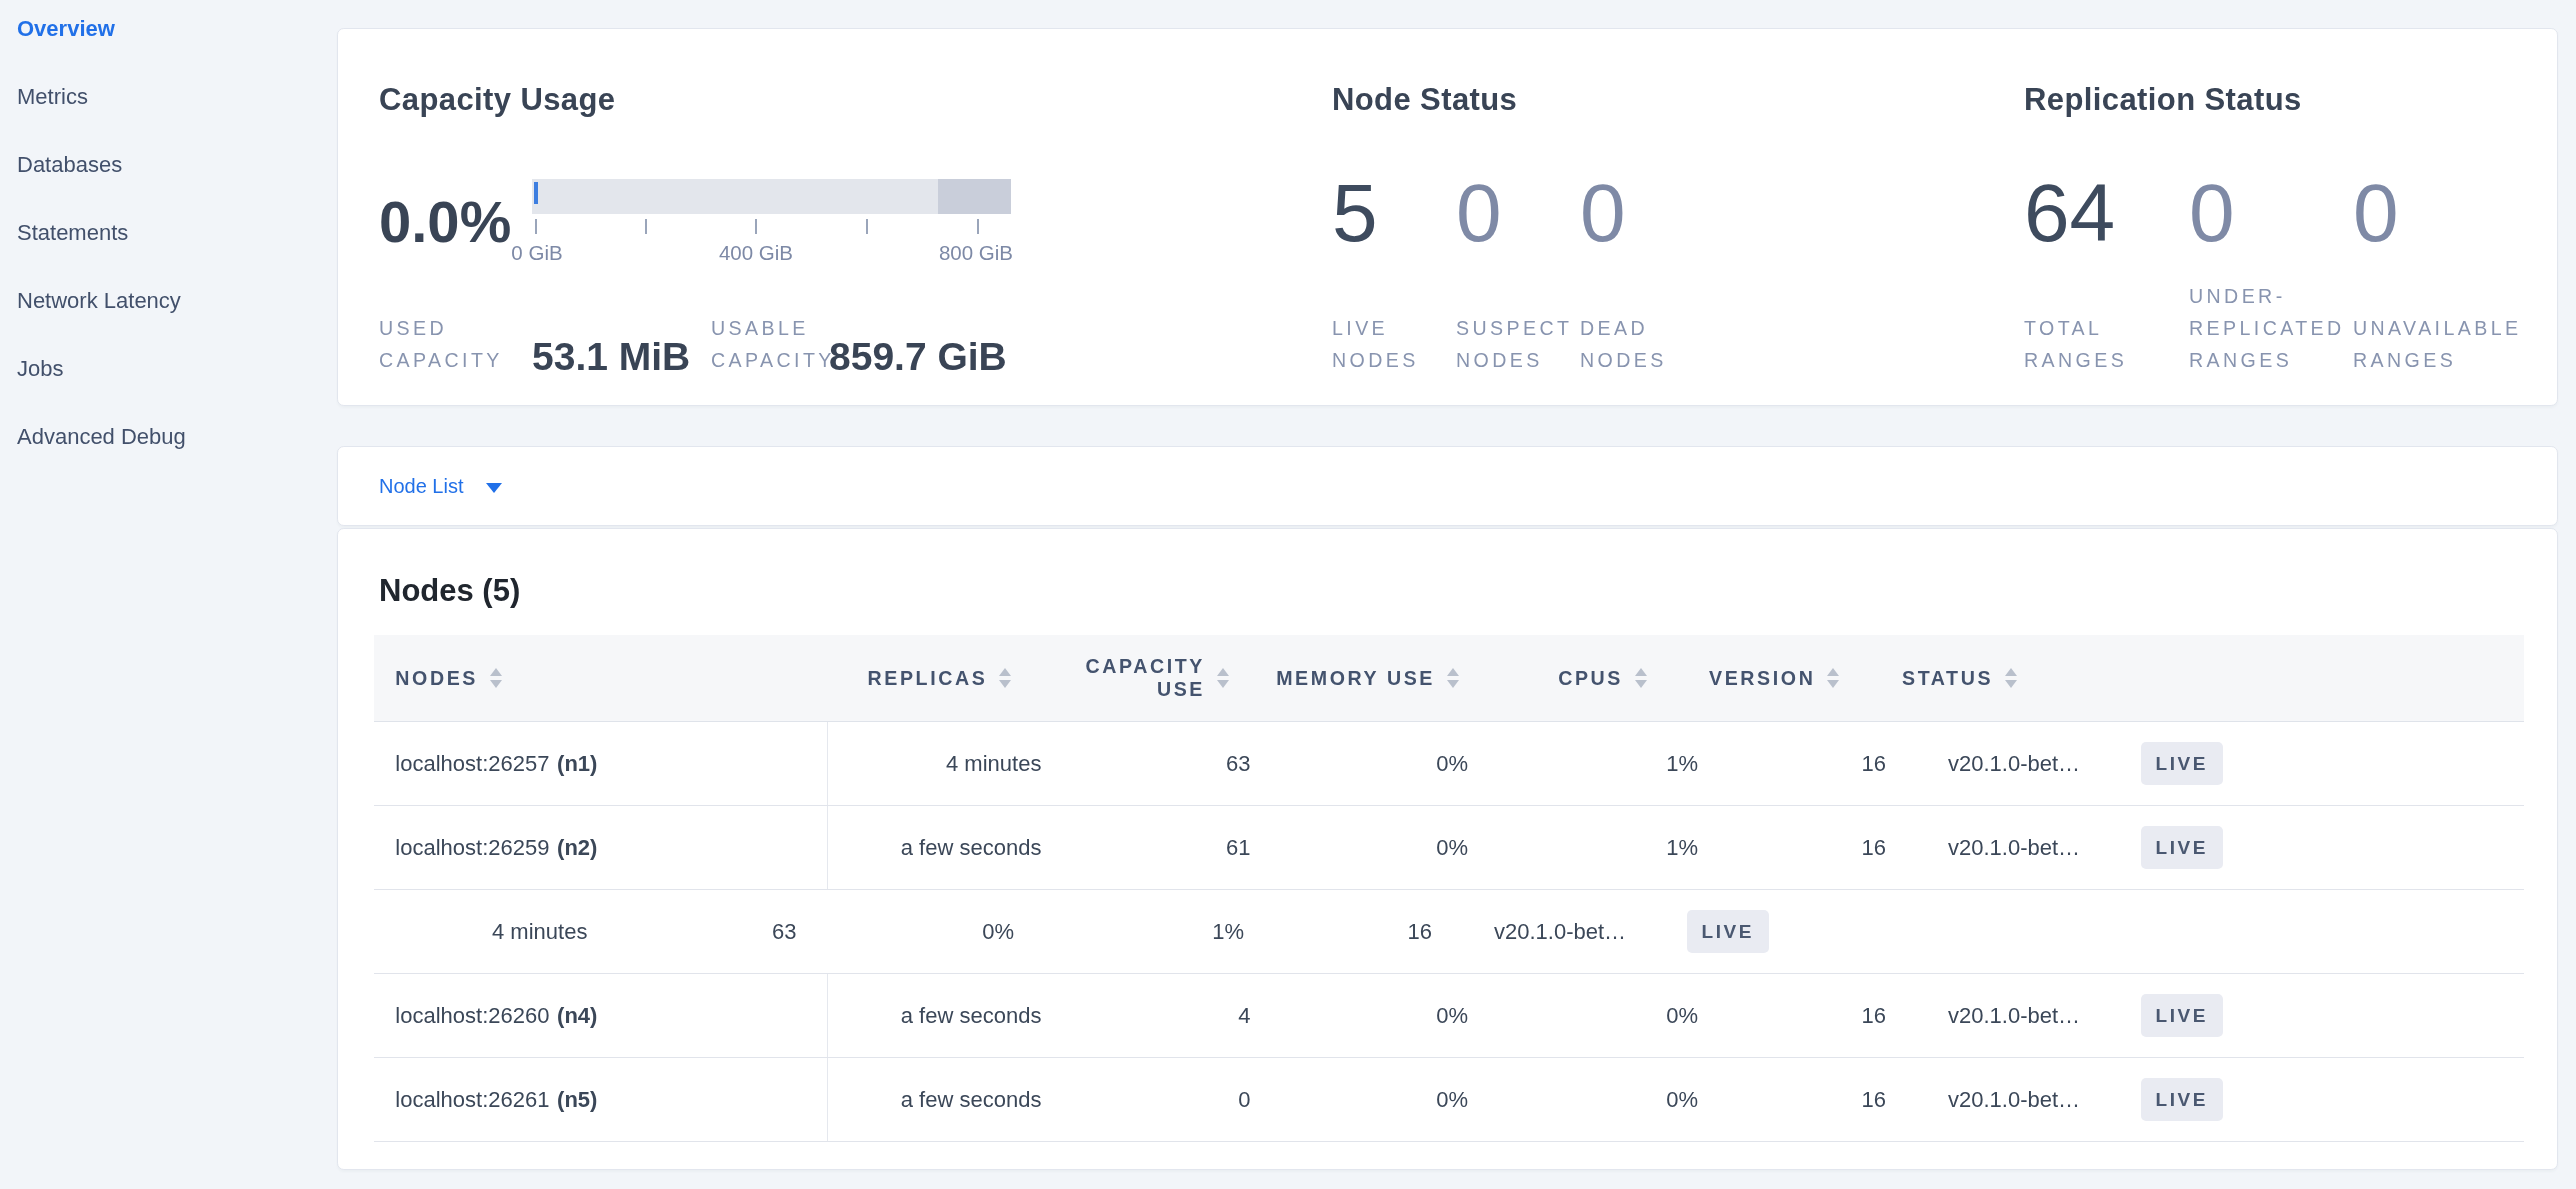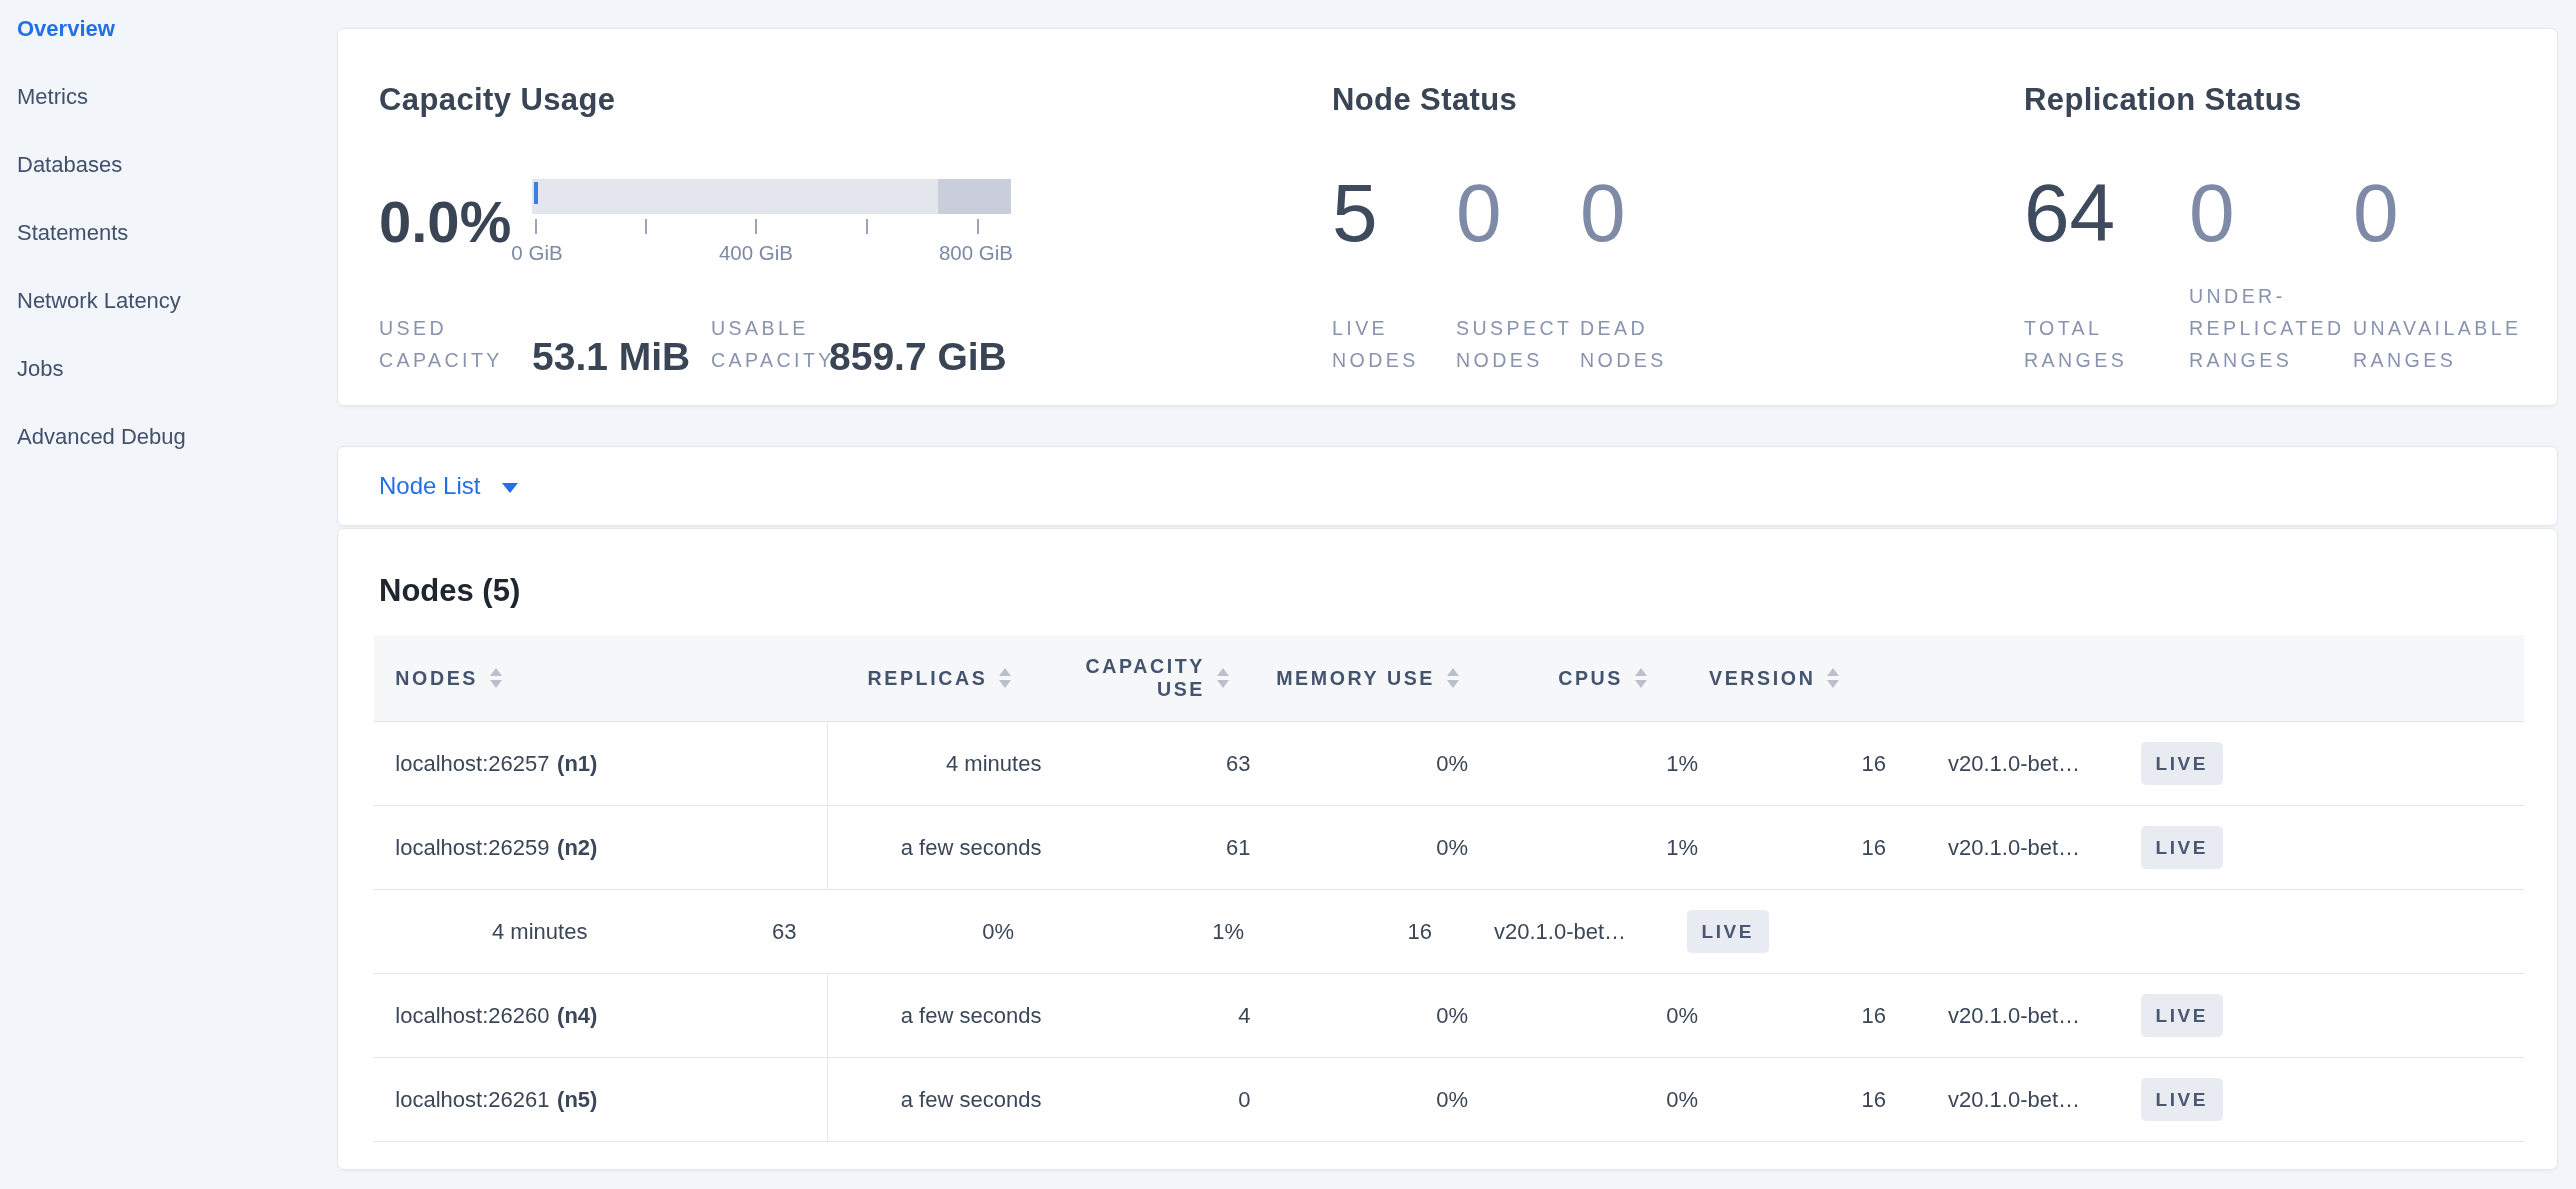--- a/index.html
+++ b/index.html
@@ -59,21 +59,21 @@
     font-size:19.6px; letter-spacing:3.4px; line-height:32px;
     color:#8894af; white-space:pre-line;
   }
   .stat-value { position:absolute; bottom:25.6px; font-size:39px; font-weight:600; color:#394455; white-space:nowrap; }
 
   .big-stat { position:absolute; top:143px; font-size:82px; font-weight:500; line-height:82px; color:#3e4b5e; }
   .big-stat.muted { color:#7f8aa6; }
 
   
   .dropdown { display:inline-flex; align-items:center; gap:22px; cursor:pointer; }
-  .dropdown-label { font-size:24px; color:#2170e8; }
+  .dropdown-label { font-size:20px; color:#2170e8; }
   .caret {
     width:0; height:0;
     border-left:8.5px solid transparent;
     border-right:8.5px solid transparent;
     border-top:10.2px solid #2170e8;
     margin-top:3.4px;
   }
 
   
   .table-title { position:absolute; left:41px; top:44px; font-size:31px; font-weight:600; color:#20262e; }
@@ -230,20 +230,27 @@
               <span class="s-dn"></span>
             </span>
           </div>
         <div class="hcell c7 al">
             <span class="hlabel">VERSION</span>
             <span class="sort">
               <span class="s-up"></span>
               <span class="s-dn"></span>
             </span>
           </div>
+        <div class="hcell c8 al">
+            <span class="hlabel">STATUS</span>
+            <span class="sort">
+              <span class="s-up"></span>
+              <span class="s-dn"></span>
+            </span>
+          </div>
       </div>
 
       <div class="trow">
         <div class="tcell c1">
             <span>localhost:26257</span>
             <span class="node-id">(n1)</span>
           </div>
         <div class="tcell c2 ar">4 minutes</div>
         <div class="tcell c3 ar">63</div>
         <div class="tcell c4 ar">0%</div>

